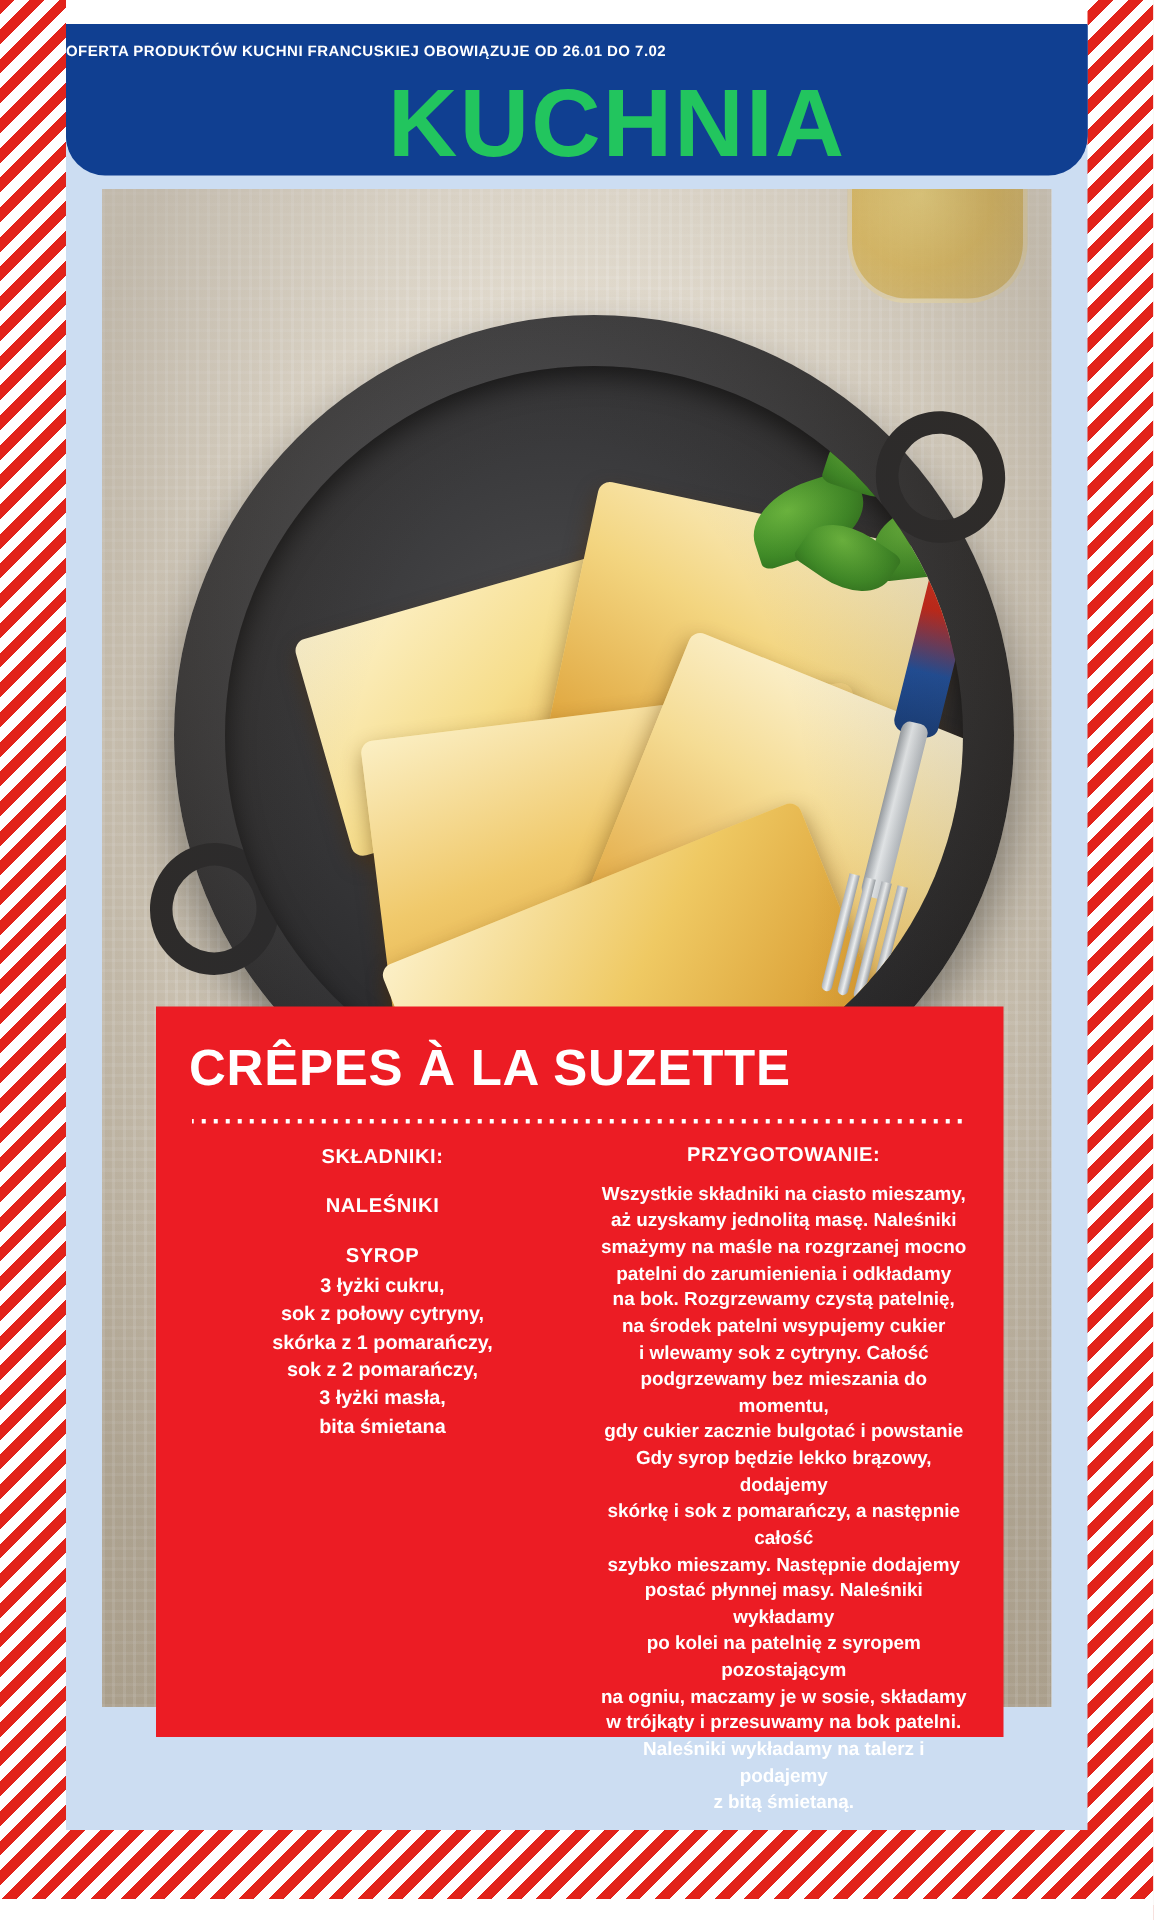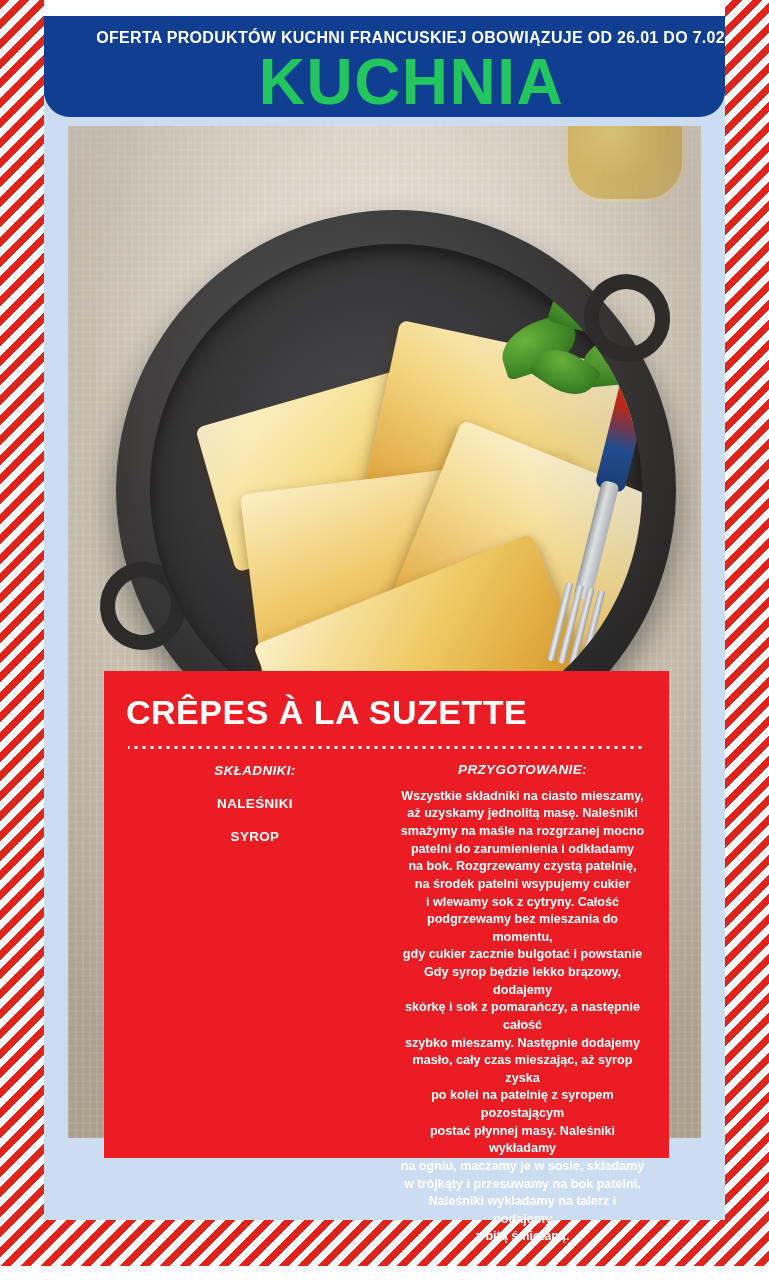--- a/index.html
+++ b/index.html
@@ -65,23 +65,23 @@
     height: 100px;
     background: #103f91;
     border-radius: 0 0 26px 26px;
     box-shadow: 0 1px 0 #103f91;
   }
   .banner-sub {
     position: absolute;
     left: 0;
     top: 13px;
     width: 100%;
-    text-align: right;
+    text-align: left;
     color: #ffffff;
-    font-size: 16px;
+    font-size: 10px;
     font-weight: bold;
     letter-spacing: 0.3px;
   }
   .banner-title {
     position: absolute;
     left: 0;
     top: 30px;
     width: 100%;
     text-align: center;
     color: #22c55e;
@@ -289,21 +289,20 @@
     text-align: center;
     font-size: 12.6px;
     line-height: 1.40;
     font-weight: bold;
   }
   .section-head {
     font-weight: bold;
     font-size: 13.4px;
     letter-spacing: 0.4px;
     margin-bottom: 8px;
-    font-style: italic;
   }
   .sub-head {
     font-weight: bold;
     font-size: 13.4px;
     letter-spacing: 0.4px;
     margin-top: 14px;
     margin-bottom: 2px;
   }
   .ing-list p, .prep-body p { margin: 0; }
 </style>
@@ -365,40 +364,47 @@
     <div class="dots-rule"></div>
 
     <div class="cols">
 
       <div class="col-left">
         <div class="section-head">SKŁADNIKI:</div>
 
         <div class="sub-head">NALEŚNIKI</div>
 
         <div class="sub-head">SYROP</div>
+        <div class="ing-list">
+          <p>3 łyżki cukru,</p>
+          <p>sok z połowy cytryny,</p>
+          <p>skórka z 1 pomarańczy,</p>
+          <p>sok z 2 pomarańczy,</p>
+          <p>3 łyżki masła,</p>
+          <p>bita śmietana</p>
+        </div>
       </div>
 
       <div class="col-right">
         <div class="section-head">PRZYGOTOWANIE:</div>
         <div class="prep-body">
           <p>Wszystkie składniki na ciasto mieszamy,</p>
           <p>aż uzyskamy jednolitą masę. Naleśniki</p>
           <p>smażymy na maśle na rozgrzanej mocno</p>
           <p>patelni do zarumienienia i odkładamy</p>
           <p>na bok. Rozgrzewamy czystą patelnię,</p>
           <p>na środek patelni wsypujemy cukier</p>
           <p>i wlewamy sok z cytryny. Całość</p>
           <p>podgrzewamy bez mieszania do momentu,</p>
           <p>gdy cukier zacznie bulgotać i powstanie</p>
           <p>Gdy syrop będzie lekko brązowy, dodajemy</p>
           <p>skórkę i sok z pomarańczy, a następnie całość</p>
           <p>szybko mieszamy. Następnie dodajemy</p>
-          <p>masło, cały czas mieszając, aż syrop zyska</p>
+          <p>postać płynnej masy. Naleśniki wykładamy</p>
           <p>po kolei na patelnię z syropem pozostającym</p>
-          <p>postać płynnej masy. Naleśniki wykładamy</p>
           <p>na ogniu, maczamy je w sosie, składamy</p>
           <p>w trójkąty i przesuwamy na bok patelni.</p>
           <p>Naleśniki wykładamy na talerz i podajemy</p>
           <p>z bitą śmietaną.</p>
         </div>
       </div>
 
     </div>
   </div>
 

